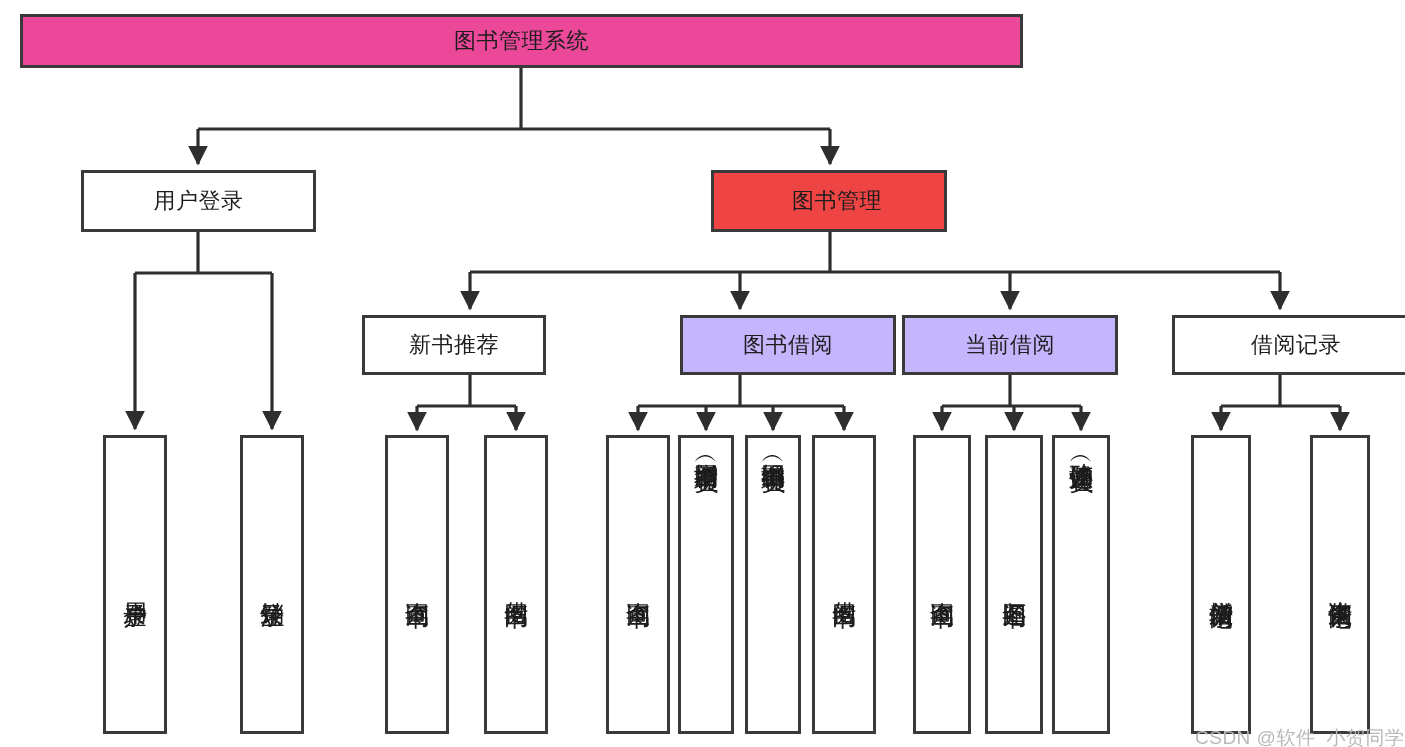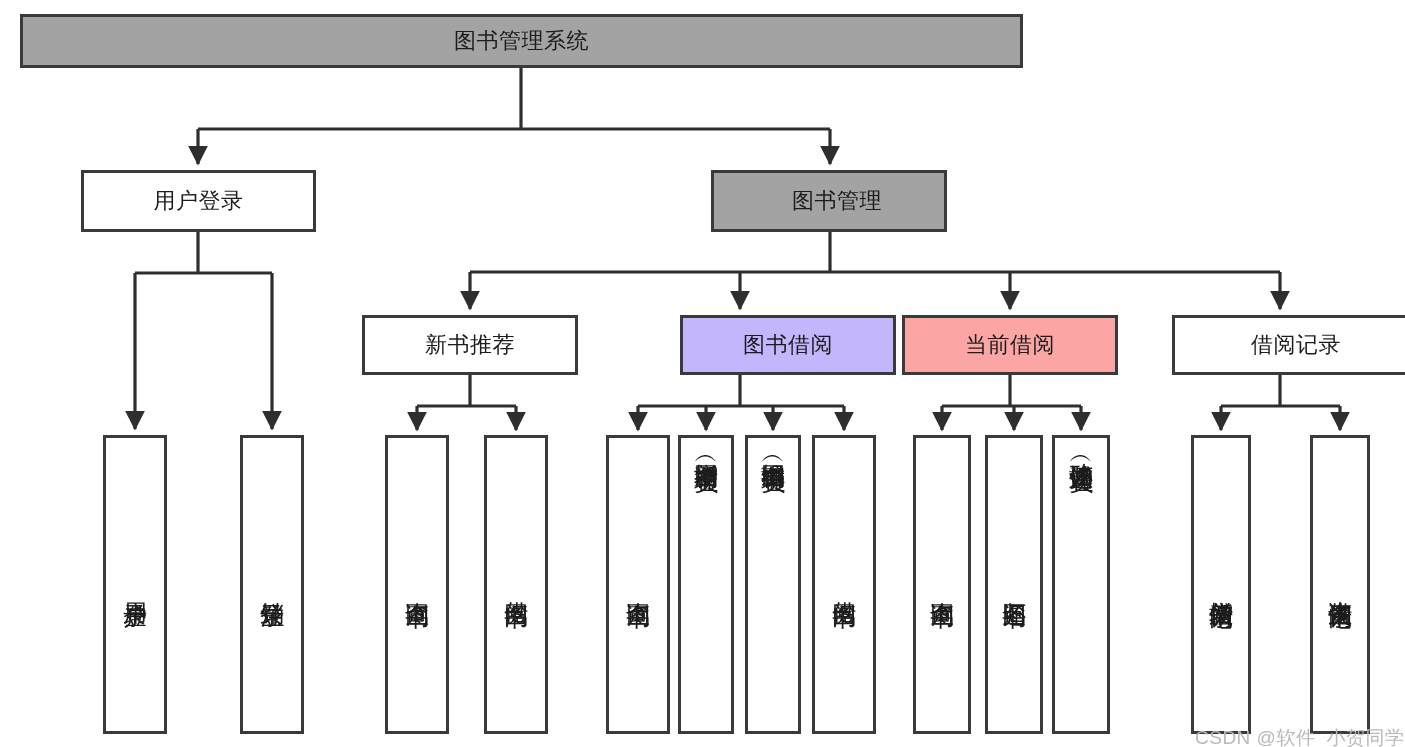--- a/index.html
+++ b/index.html
@@ -120,38 +120,38 @@
       <path d="M 1014 406 L 1014 430" marker-end="url(#arrow)"></path>
       <path d="M 1081 406 L 1081 430" marker-end="url(#arrow)"></path>
 
       <path d="M 1280 375 L 1280 406"></path>
       <path d="M 1221 406 L 1340 406"></path>
       <path d="M 1221 406 L 1221 430" marker-end="url(#arrow)"></path>
       <path d="M 1340 406 L 1340 430" marker-end="url(#arrow)"></path>
     </g>
   </svg>
 
-  <div class="node" id="n-root" style="left: 20px; top: 14px; width: 1003px; height: 54px; border-color: rgb(58, 58, 58); background: #a3a3a3;">
+  <div class="node" id="n-root" style="left: 20px; top: 14px; width: 1003px; height: 54px; border-color: rgb(58, 58, 58); background: #ec4899;">
     <span class="label">图书管理系统</span>
   </div>
 
   <div class="node" id="n-l2-0" style="left: 81px; top: 170px; width: 235px; height: 62px; border-color: rgb(58, 58, 58); background: rgb(255, 255, 255);">
     <span class="label">用户登录</span>
   </div>
-  <div class="node" id="n-l2-1" style="left: 711px; top: 170px; width: 236px; height: 62px; border-color: rgb(58, 58, 58); background: #a3a3a3; padding-left: 16px;">
+  <div class="node" id="n-l2-1" style="left: 711px; top: 170px; width: 236px; height: 62px; border-color: rgb(58, 58, 58); background: #ef4444; padding-left: 16px;">
     <span class="label">图书管理</span>
   </div>
 
-  <div class="node" id="n-l3-0" style="left: 362px; top: 315px; width: 216px; height: 60px; border-color: rgb(58, 58, 58); background: rgb(255, 255, 255);">
+  <div class="node" id="n-l3-0" style="left: 362px; top: 315px; width: 184px; height: 60px; border-color: rgb(58, 58, 58); background: rgb(255, 255, 255);">
     <span class="label">新书推荐</span>
   </div>
   <div class="node" id="n-l3-1" style="left: 632px; top: 315px; width: 216px; height: 60px; border-color: rgb(58, 58, 58); background: #c4b5fd; margin-left: 48px;">
     <span class="label">图书借阅</span>
   </div>
-  <div class="node" id="n-l3-2" style="left: 902px; top: 315px; width: 216px; height: 60px; border-color: rgb(58, 58, 58); background: #fca5a5;">
+  <div class="node" id="n-l3-2" style="left: 902px; top: 315px; width: 216px; height: 60px; border-color: rgb(58, 58, 58); background: #c4b5fd;">
     <span class="label">当前借阅</span>
   </div>
   <div class="node" id="n-l3-3" style="left: 1172px; top: 315px; width: 248px; height: 60px; border-color: rgb(58, 58, 58); background: rgb(255, 255, 255);">
     <span class="label">借阅记录</span>
   </div>
 
   <div class="node vertical centered" id="n-leaf-0" style="left: 103px; top: 435px; width: 64px; height: 299px; border-color: rgb(58, 58, 58); background: rgb(255, 255, 255);">
     <span class="label">用户登录</span>
   </div>
   <div class="node vertical centered" id="n-leaf-1" style="left: 240px; top: 435px; width: 64px; height: 299px; border-color: rgb(58, 58, 58); background: rgb(255, 255, 255);">

